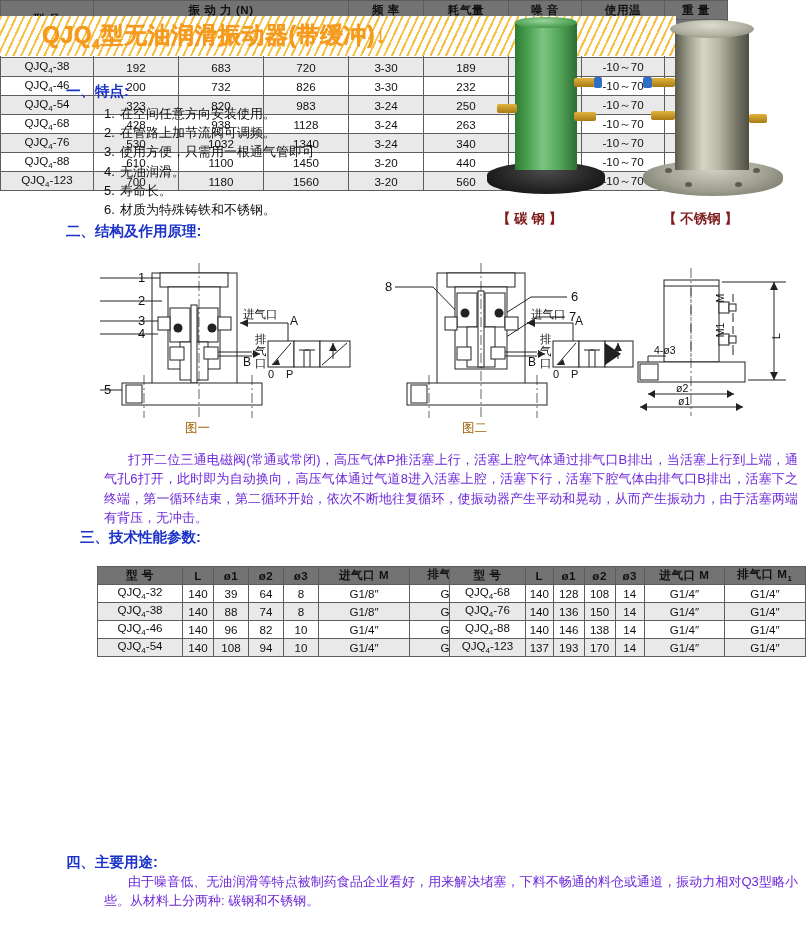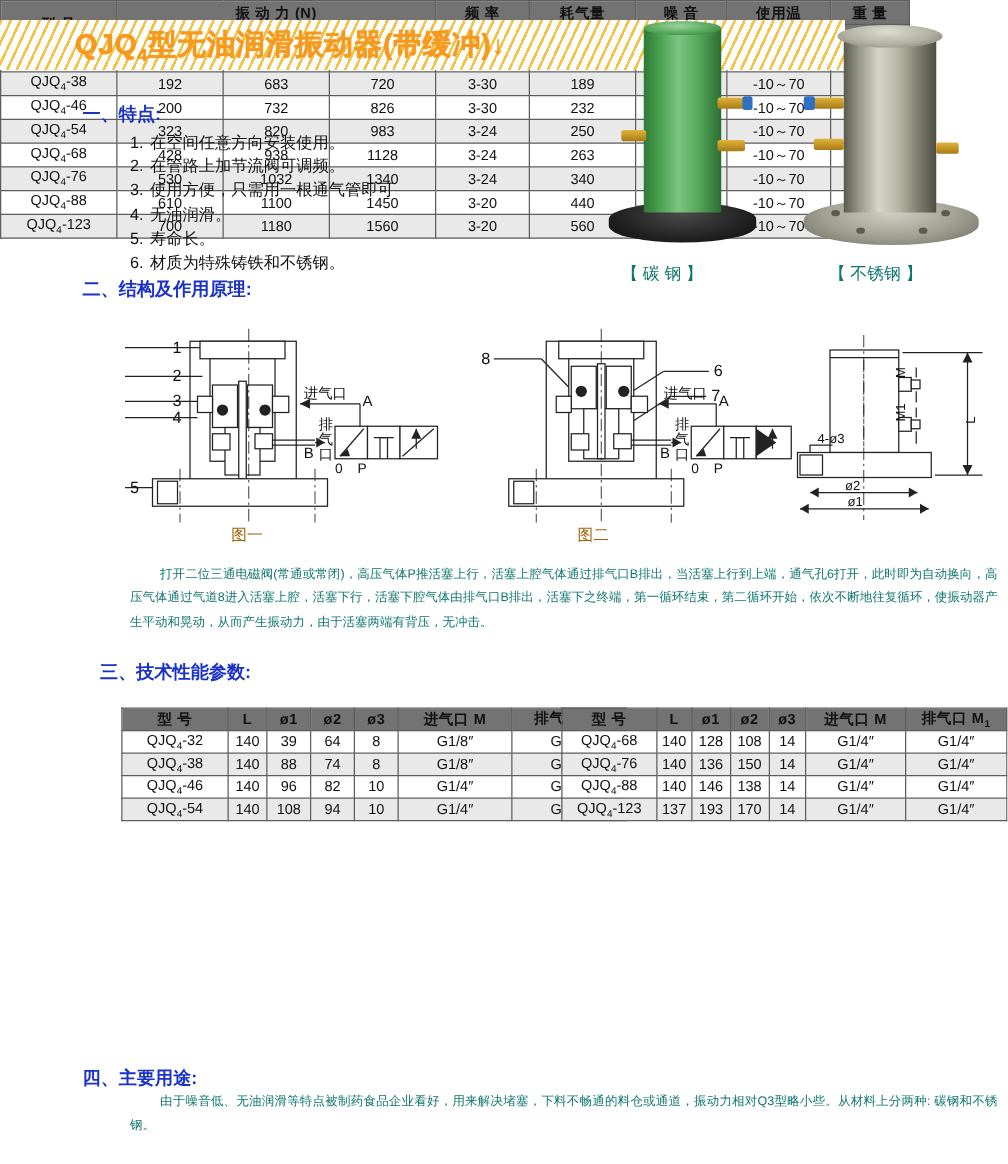--- a/index.html
+++ b/index.html
@@ -14,21 +14,21 @@
   
   .banner{
     position:absolute;left:0;top:16px;width:676px;height:40px;
     background:
       repeating-linear-gradient(115deg,
         #f6c243 0px,#f6c243 2px,
         #ffffff 2px,#ffffff 7px);
     display:flex;align-items:center;
   }
   .banner-title{
-    margin-left:60px;
+    margin-left:42px;
     font-size:23px;font-weight:bold;
     color:#f59a1e;
     letter-spacing:0.5px;
     text-shadow:0 0 1px #f08a00;
     white-space:nowrap;
   }
   .banner-title .sub{font-size:14px;vertical-align:sub;}
   .banner-title .arrow{font-weight:normal;font-size:21px;}
 
   
@@ -83,35 +83,35 @@
   }
   .p2 .base{
     position:absolute;left:10px;top:148px;width:140px;height:36px;
     background:radial-gradient(ellipse at 50% 28%,#cfcfc2 0%,#a0a092 55%,#6b6b5e 100%);
     border-radius:50%/45%;
   }
   .p2 .bolt{position:absolute;width:7px;height:5px;border-radius:50%;background:#5c5c50;}
   .fit{position:absolute;background:linear-gradient(180deg,#e0b43c,#a87a14);border-radius:2px;}
   .fit-cap{position:absolute;background:#2f6fc4;border-radius:2px;}
   .cap-label{
-    position:absolute;font-size:13.5px;font-weight:normal;color:#0f766e;
+    position:absolute;font-size:13.5px;font-weight:bold;color:#7f1d1d;
     white-space:nowrap;
   }
 
   
   .dia{position:absolute;}
   .dia svg{display:block;}
   .fig-cap{
     position:absolute;font-size:12.5px;font-weight:normal;color:#a16207;white-space:nowrap;
   }
 
   
   .para{
     position:absolute;
-    font-size:10px;line-height:19.4px;color:#0f766e;
+    font-size:13px;line-height:19.4px;color:#6d28d9;
     text-align:justify;
   }
   #para-principle{left:104px;top:450px;width:694px;text-indent:24px;}
   #para-usage{left:104px;top:872px;width:694px;text-indent:24px;}
 
   
   table{border-collapse:collapse;font-size:11.6px;color:#111;}
   .t-spec{position:absolute;}
   #tbl-a{left:97px;top:566px;}
   #tbl-b{left:449px;top:566px;}

